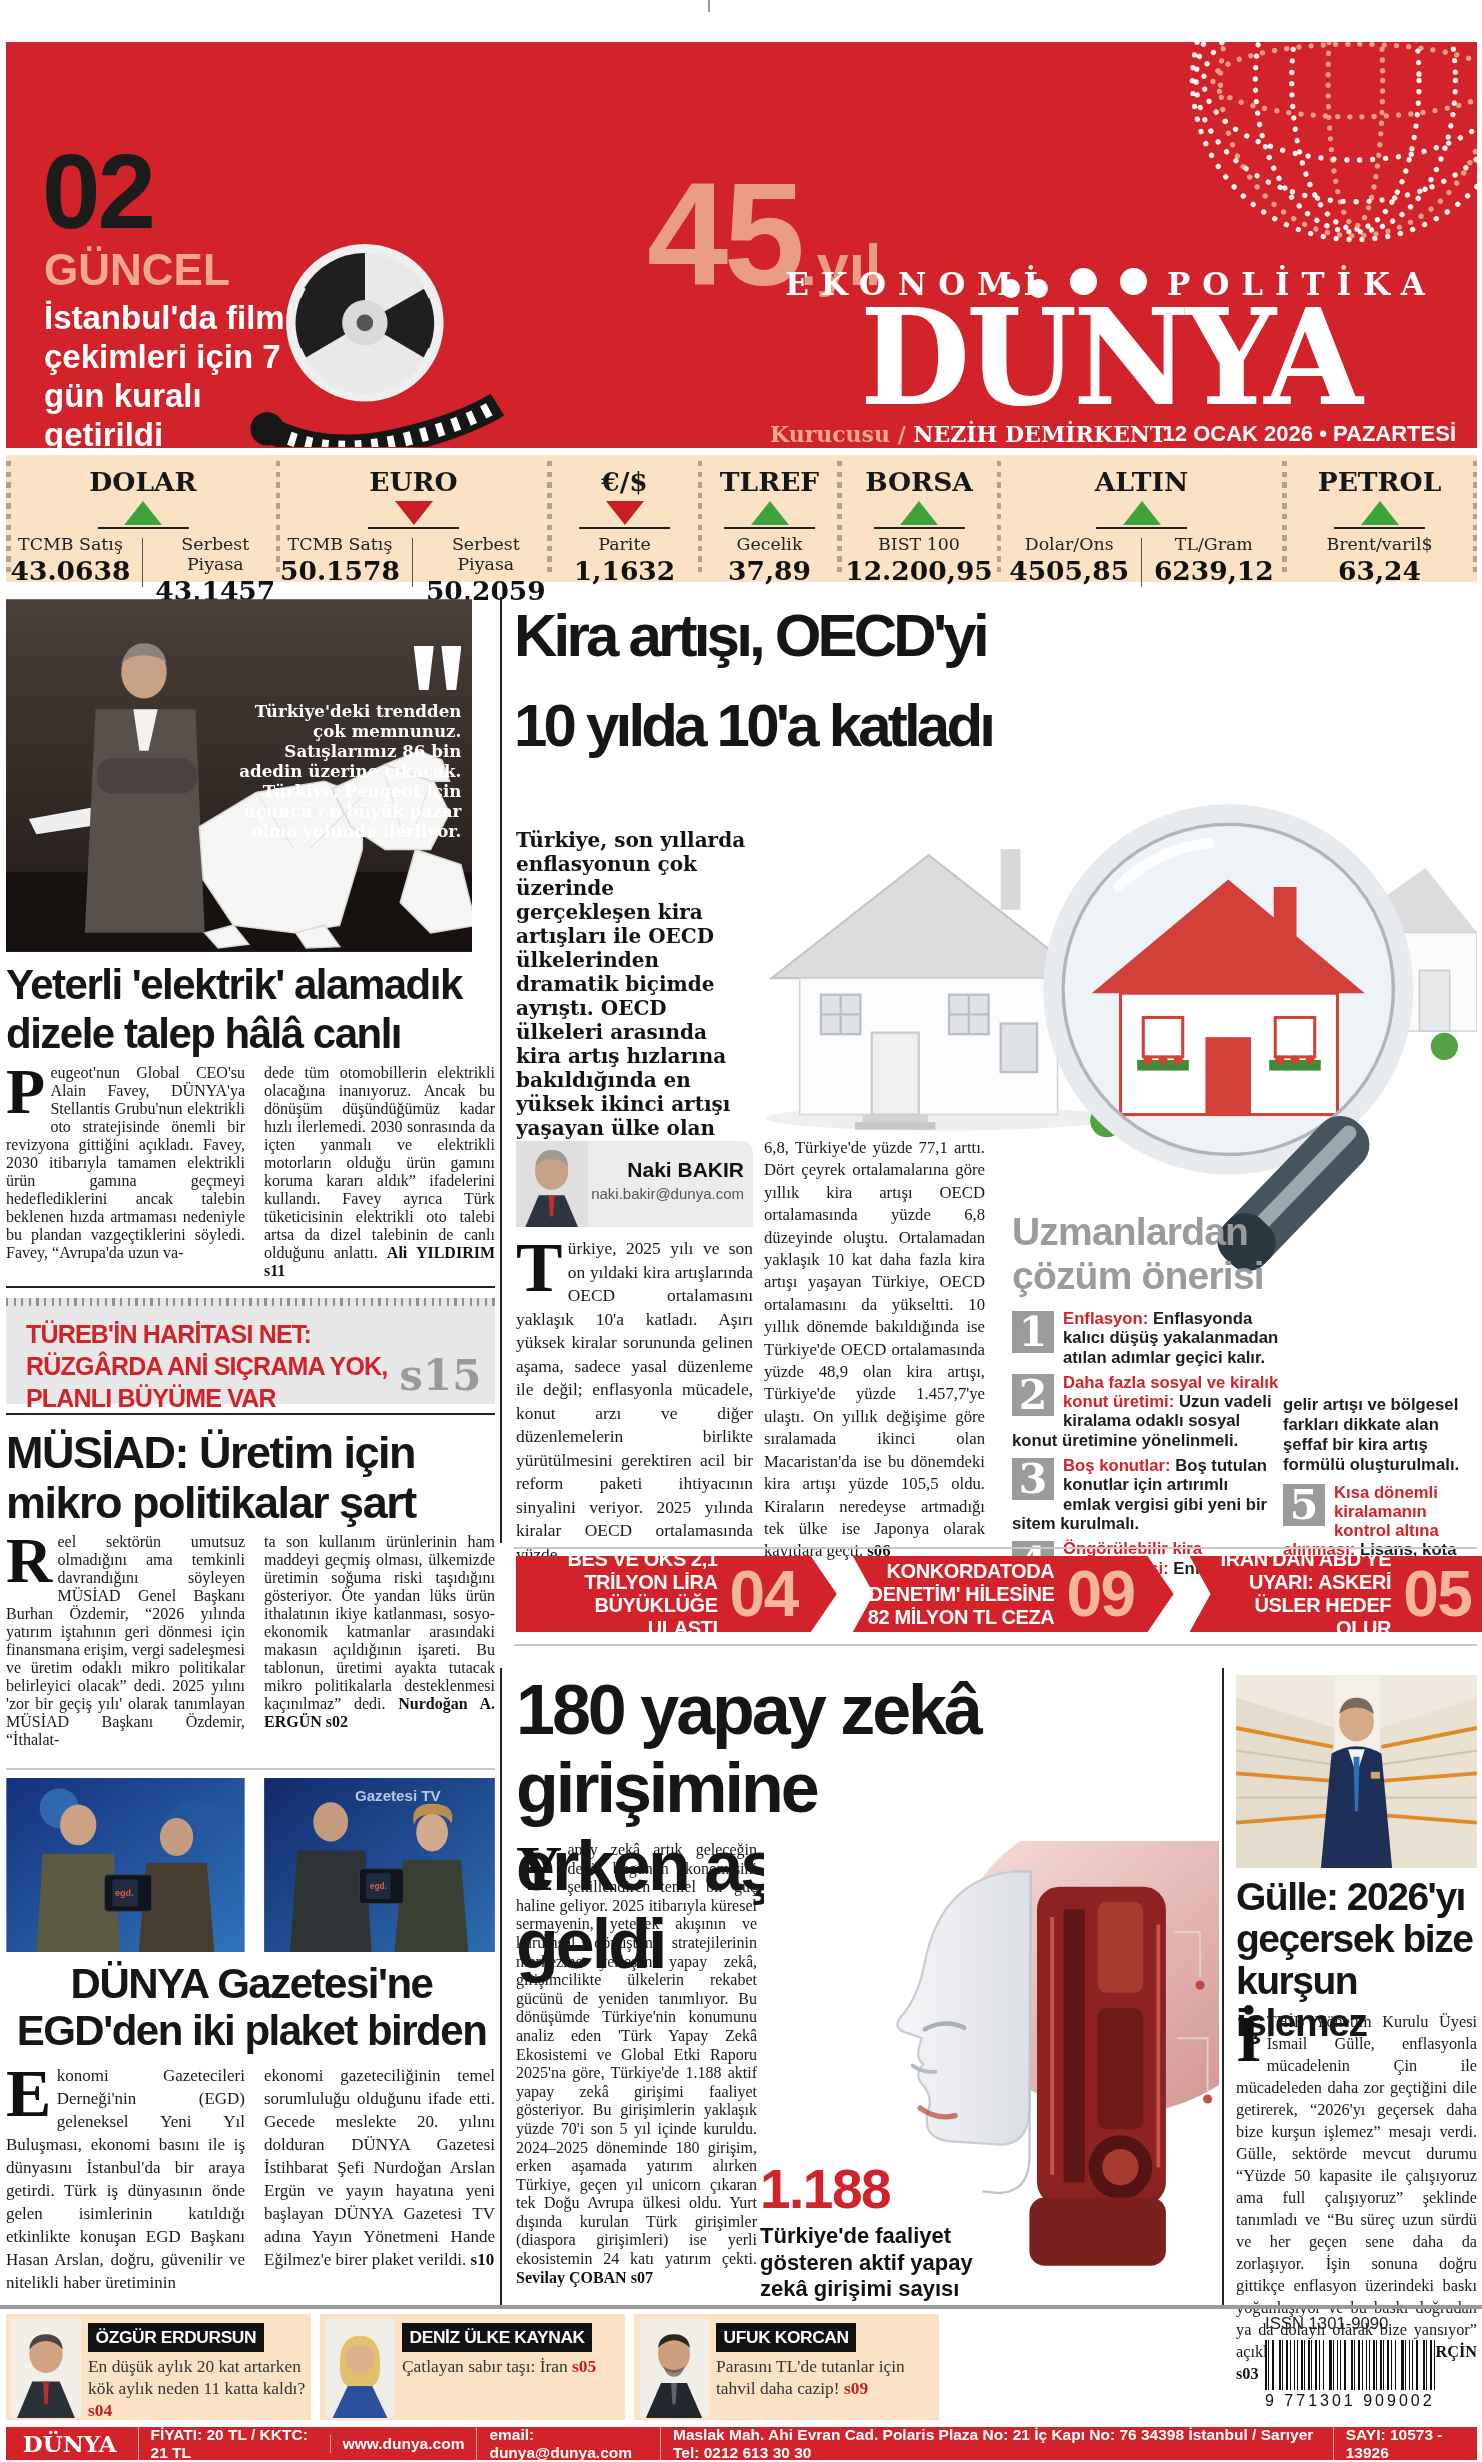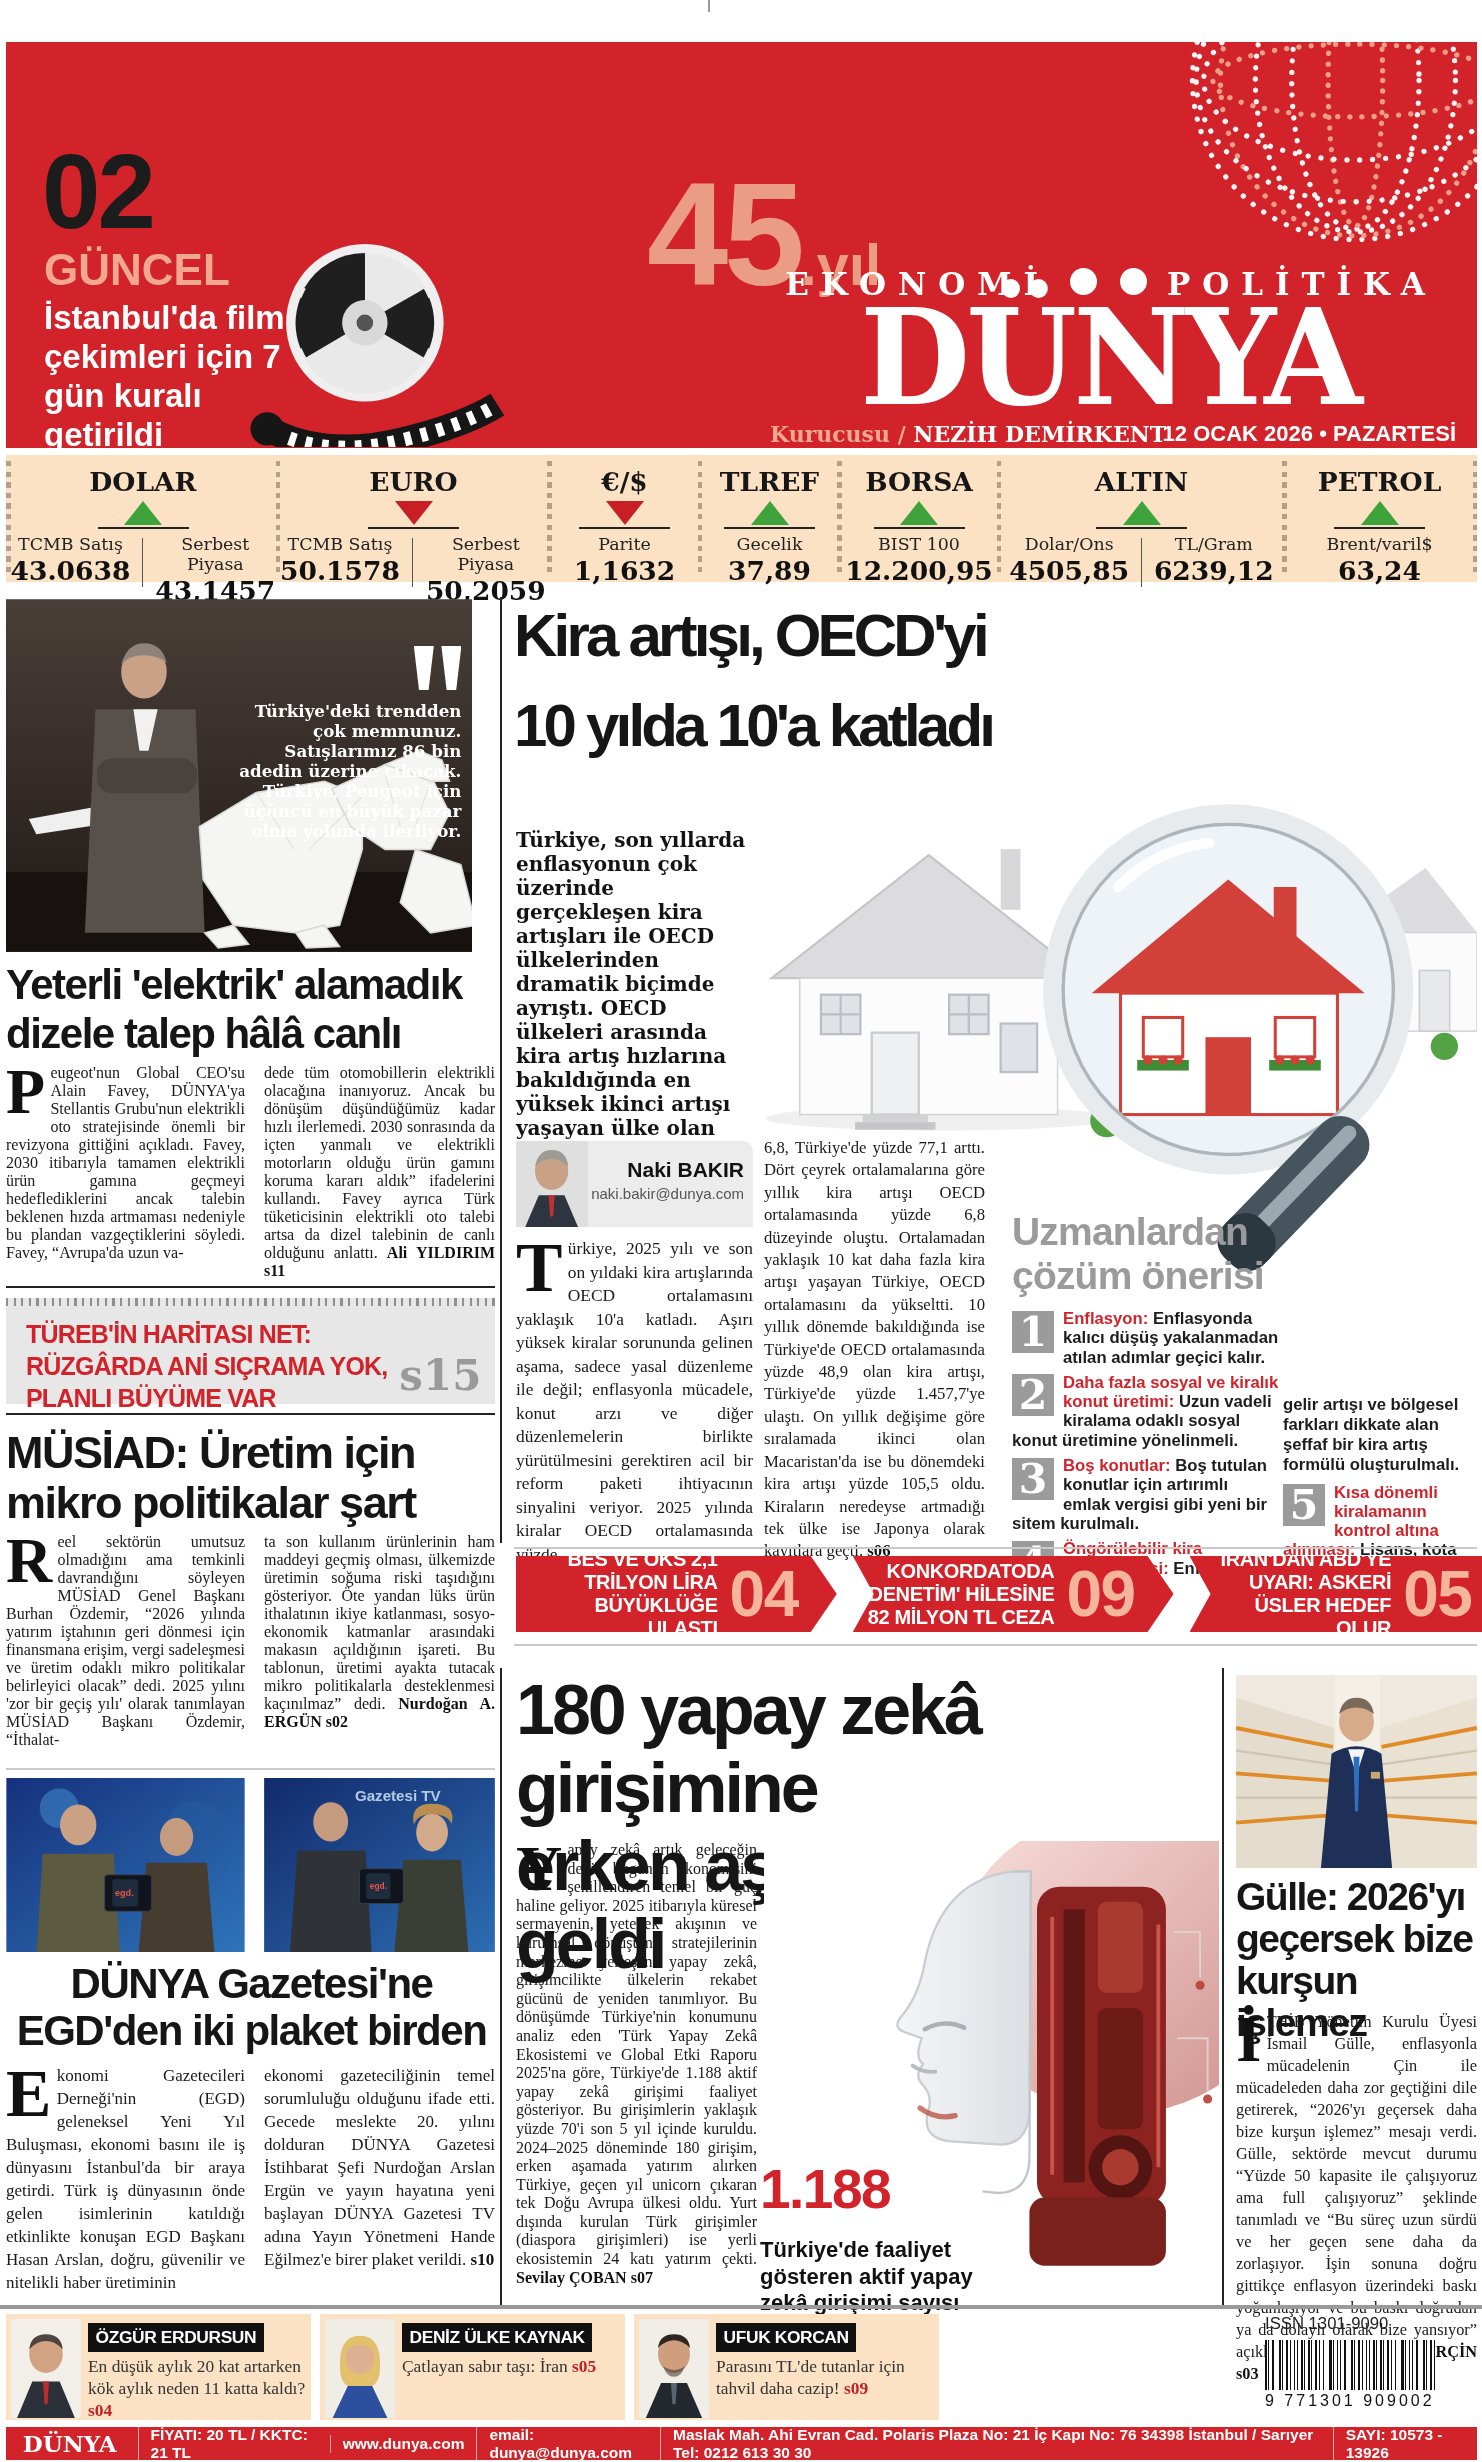--- a/index.html
+++ b/index.html
@@ -96,21 +96,21 @@
         padding:0 39px 0 10.6px;clip-path:polygon(0 0,calc(100% - 26px) 0,100% 50%,calc(100% - 26px) 100%,0 100%)}
   .bbox.notch{clip-path:polygon(0 0,calc(100% - 26px) 0,100% 50%,calc(100% - 26px) 100%,0 100%,21px 50%)}
   .btext{width:191px;text-align:right;color:#fff;font-weight:800;font-size:20px;line-height:23px;letter-spacing:-0.4px}
   .bnum{font-size:64px;font-weight:800;color:#f4b59c;letter-spacing:-1.5px}
   
   #ai-h{left:516px;top:1671px;width:713px;font-size:70px;line-height:78px;letter-spacing:-3px}
   #ai-body{left:516px;top:1841px;width:241px;height:467px;font-size:16px;line-height:18.6px}
   #robot{left:764px;top:1841px;width:455px;height:478px}
   #ai-stat{left:760px;top:2162px;width:227px}
   #ai-stat .v{color:#d2232a;font-weight:800;font-size:55px;line-height:1;letter-spacing:-1.5px}
-  #ai-stat .c{margin-top:20px;font-weight:700;font-size:22px;line-height:26.5px;color:#111}
+  #ai-stat .c{margin-top:6px;font-weight:700;font-size:22px;line-height:26.5px;color:#111}
   
   #gul-photo{left:1236px;top:1675px;width:241px;height:193px}
   #gul-h{left:1236px;top:1876px;width:241px;font-size:39px;line-height:42px}
   #gul-body{left:1236px;top:2011px;width:241px;height:297px;font-size:16.3px;line-height:22px}
   
   #thick{left:0;top:2305px;width:1483px;height:3.8px;background:#9a9a9a;position:absolute}
   .colm{position:absolute;top:2314px;width:305px;height:106px;background:#fbe2c5}
   .colm-photo{position:absolute;left:4.5px;top:4.5px;width:70px;height:99px;overflow:hidden}
   .colm-tag{position:absolute;left:82px;top:9px;background:#111;color:#fff;font-weight:800;font-size:17.4px;
             padding:3.8px 7.6px;letter-spacing:-0.4px;white-space:nowrap}

